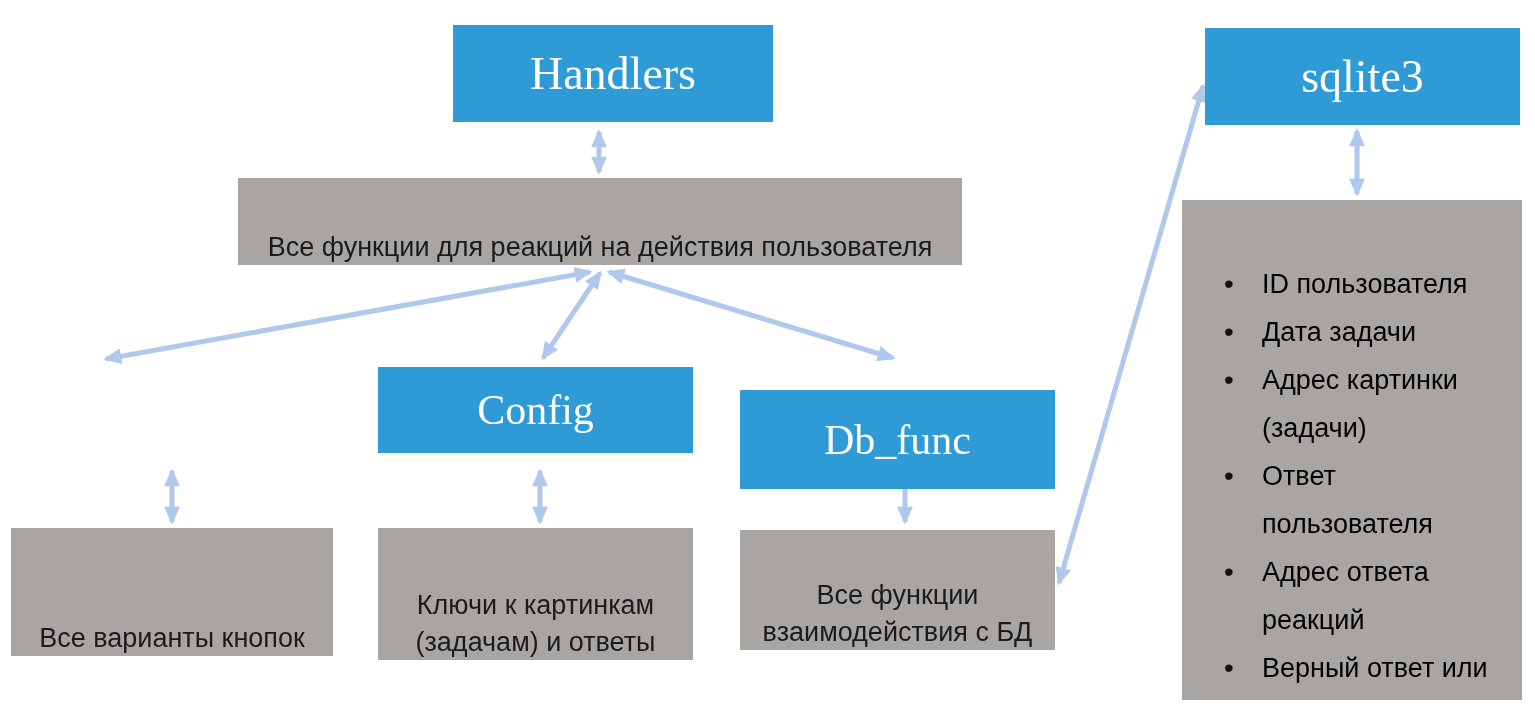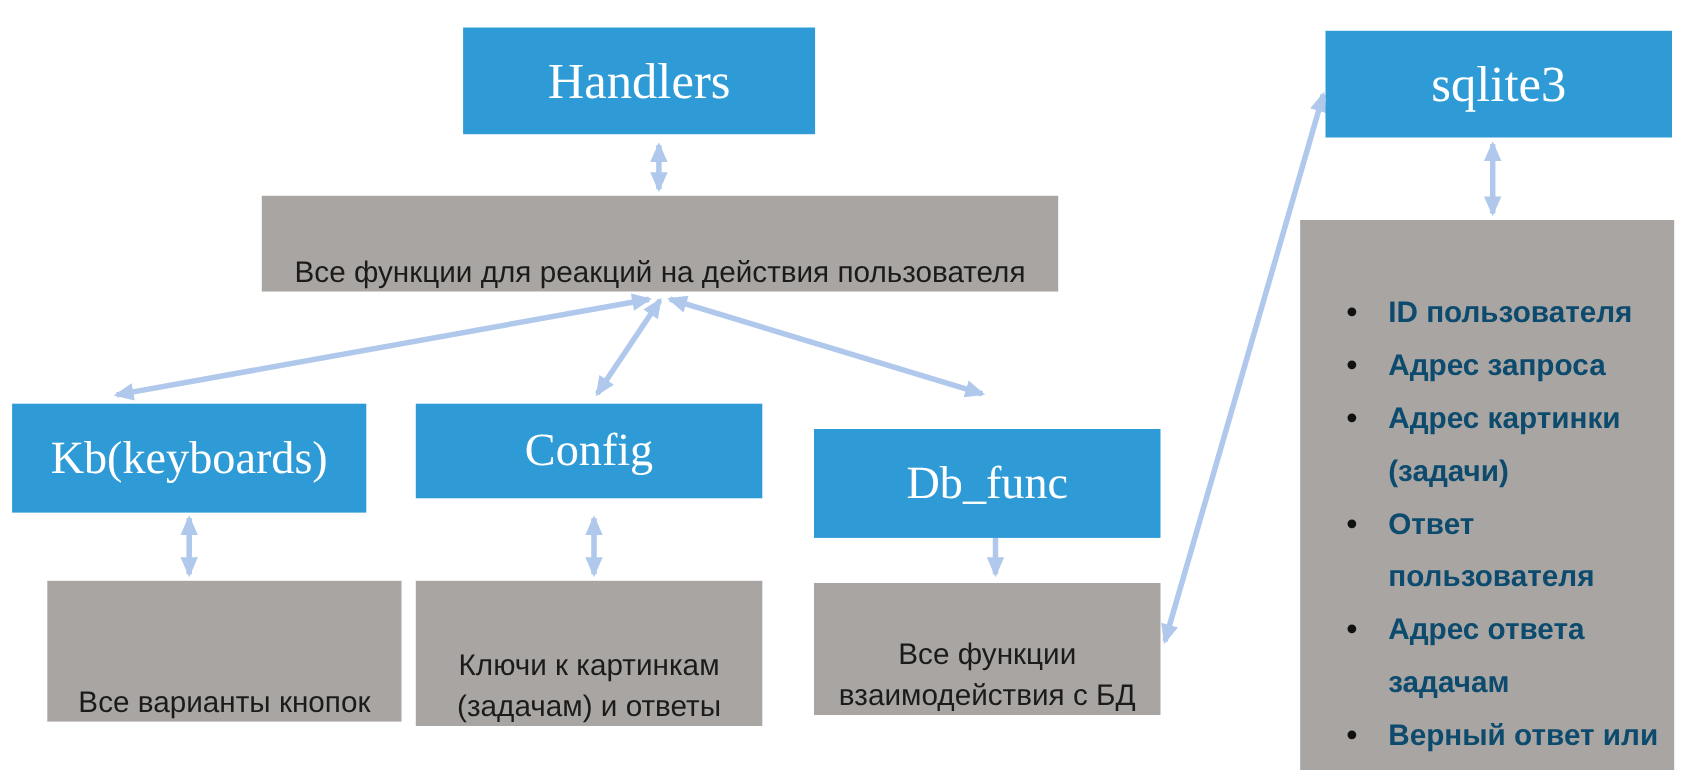--- a/index.html
+++ b/index.html
@@ -25,44 +25,43 @@
     position:absolute;
     background:#A9A5A2;
     color:#1b1b1b;
     display:flex;align-items:flex-end;justify-content:center;
     text-align:center;
     font-size:27px;
     line-height:1.35;
     white-space:pre-line;
   }
   
-  .pos-handlers      {left:421px; top:25px;  width:320px; height:97px;}
+  .pos-handlers      {left:453px; top:25px;  width:320px; height:97px;}
   .pos-handlers-desc {left:238px; top:178px; width:724px; height:87px;}
   .pos-kb            {left:11px;  top:367px; width:322px; height:99px;}
   .pos-config        {left:378px; top:367px; width:315px; height:86px;}
   .pos-dbfunc        {left:740px; top:367px; width:315px; height:99px;margin-top:23px;}
-  .pos-kb-desc       {left:11px;  top:528px; width:322px; height:128px;margin-left:32px;}
+  .pos-kb-desc       {left:11px;  top:528px; width:322px; height:128px;}
   .pos-config-desc   {left:378px; top:528px; width:315px; height:132px;}
   .pos-dbfunc-desc   {left:740px; top:530px; width:315px; height:120px;}
   .pos-sqlite        {left:1205px;top:28px;  width:315px; height:97px;}
   .pos-sqlite-desc   {left:1182px;top:200px; width:340px; height:500px;
                       display:block; text-align:left;}
   
   .field-list{
     list-style:none;
     margin:0;
     padding:24px 10px 0 38px;
     font-size:27px;
   }
   .field-list li{
     position:relative;
     padding-left:42px;
     line-height:48px;
-    color:#0c4a6e;
-    font-weight:bold;
+    color:#000000;
   }
   .field-list li::before{
     content:"\2022";
     position:absolute;
     left:4px;top:0;
     font-size:28px;
     line-height:48px;
     color:#111;
   }
   .field-list .li-text{white-space:pre-line;}
@@ -92,23 +91,20 @@
   </svg>
 
   <div class="node big pos-handlers">
     <span>Handlers</span>
   </div>
 
   <div class="desc pos-handlers-desc">
     <span>Все функции для реакций на действия пользователя</span>
   </div>
 
-  <div class="node pos-kb">
-    <span>Kb(keyboards)</span>
-  </div>
 
   <div class="node pos-config">
     <span>Config</span>
   </div>
 
   <div class="node pos-dbfunc">
     <span>Db_func</span>
   </div>
 
   <div class="desc pos-kb-desc">
@@ -123,20 +119,20 @@
   <div class="desc pos-dbfunc-desc">
     <span>Все функции
 взаимодействия с БД</span>
   </div>
 
   <div class="node big pos-sqlite">
     <span>sqlite3</span>
   </div>
 
   <div class="desc pos-sqlite-desc">
-    <ul class="field-list"><li><span class="li-text">ID пользователя</span></li><li><span class="li-text">Адрес запроса</span></li><li><span class="li-text">Адрес картинки
+    <ul class="field-list"><li><span class="li-text">ID пользователя</span></li><li><span class="li-text">Дата задачи</span></li><li><span class="li-text">Адрес картинки
 (задачи)</span></li><li><span class="li-text">Ответ
 пользователя</span></li><li><span class="li-text">Адрес ответа
-задачам</span></li><li><span class="li-text">Верный ответ или
+реакций</span></li><li><span class="li-text">Верный ответ или
 нет</span></li></ul>
   </div>
 
 </div>
 
 </body></html>

